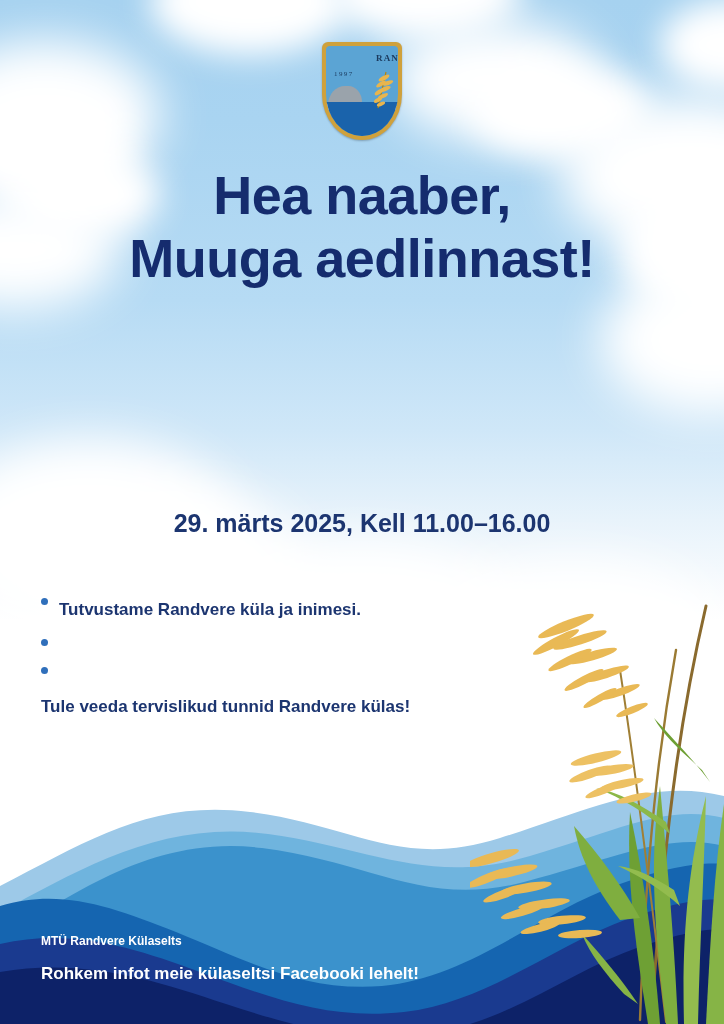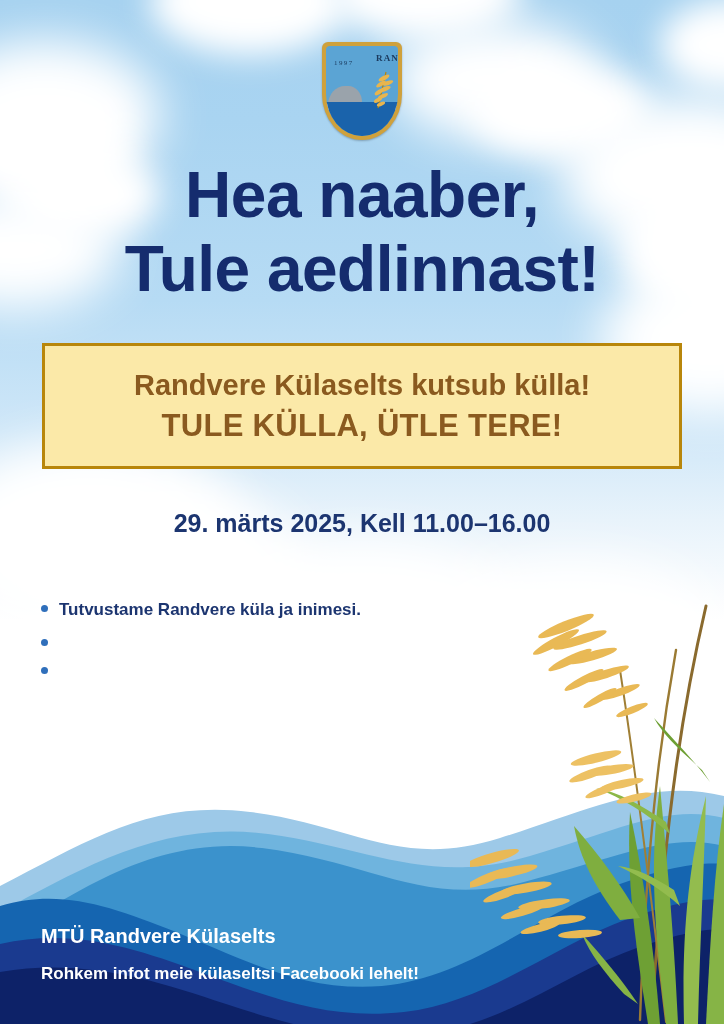--- a/index.html
+++ b/index.html
@@ -66,21 +66,21 @@
     text-align: center;
     color: #1b3a5e;
     font-size: 9px;
     letter-spacing: 1.1px;
     font-family: "Liberation Serif", serif;
     font-weight: 700;
     padding-left: 44px;
   }
   .shield-year {
     position: absolute;
-    left: 8px; top: 13px;
+    left: 8px; top: 24px;
     color: #1b3a5e;
     font-size: 7px;
     letter-spacing: 1.4px;
     font-family: "Liberation Serif", serif;
   }
   .shield-rock {
     position: absolute;
     left: 2px; top: 40px;
     width: 34px; height: 32px;
     background: #9aa3ab;
@@ -94,25 +94,25 @@
   }
   .shield-wave {
     position: absolute;
     left: -4px; bottom: 26px;
     width: 90px; height: 10px;
   }
 
   
   .headline {
     position: absolute;
-    left: 0; top: 158px;
+    left: 0; top: 164px;
     width: 724px;
     text-align: center;
     color: #152c6e;
-    font-size: 64px;
+    font-size: 54px;
     font-weight: 700;
     line-height: 1.16;
     letter-spacing: -0.5px;
   }
 
   
   .callout {
     position: absolute;
     left: 42px; top: 343px;
     width: 640px; height: 126px;
@@ -156,21 +156,21 @@
     color: #1c3570;
   }
   .body-head {
     font-size: 17px;
     font-weight: 700;
     letter-spacing: 0.6px;
     margin-bottom: 22px;
   }
   .bullet-row {
     display: flex;
-    align-items: center;
+    align-items: flex-start;
     gap: 11px;
     margin-bottom: 21px;
     font-size: 17px;
     font-weight: 700;
   }
   .bullet-dot {
     width: 7px; height: 7px;
     background: #2f6fbb;
     border-radius: 50%;
     flex: 0 0 auto;
@@ -196,21 +196,21 @@
     width: 254px; height: 434px;
   }
 
   
   .footer {
     position: absolute;
     left: 41px; bottom: 40px;
     color: #ffffff;
   }
   .footer-line1 {
-    font-size: 20px;
+    font-size: 12px;
     font-weight: 700;
     margin-bottom: 16px;
   }
   .footer-line2 {
     font-size: 17px;
     font-weight: 700;
   }
 </style>
 </head>
 <body>
@@ -257,27 +257,23 @@
           <ellipse cx="19" cy="36" rx="4.4" ry="1.8" transform="rotate(-24 19 36)"></ellipse>
         </g>
       </svg>
       <div class="shield-text">RANDVERE</div>
       <div class="shield-year">1997</div>
     </div>
   </div>
 
   <div class="headline">
     <div>Hea naaber,</div>
-    <div>Tule aedlinnast!</div>
-  </div>
-
-  <div class="callout">
-    <div class="callout-line1">Randvere Külaselts kutsub külla!</div>
-    <div class="callout-line2">TULE KÜLLA, ÜTLE TERE!</div>
-  </div>
+    <div>Muuga aedlinnast!</div>
+  </div>
+
 
   <div class="date-line">29. märts 2025, Kell 11.00–16.00</div>
 
   <svg class="waves" viewBox="0 0 724 324" preserveAspectRatio="none">
     <path d="M0 186 C 90 140, 150 100, 250 112 C 350 124, 400 170, 500 138 C 590 110, 650 78, 724 96 L724 324 L0 324 Z" fill="#9dc9e8"></path>
     <path d="M0 212 C 80 170, 160 120, 268 134 C 370 148, 430 186, 530 156 C 620 130, 666 104, 724 118 L724 324 L0 324 Z" fill="#6fb4de"></path>
     <path d="M0 238 C 70 198, 150 134, 262 148 C 372 162, 424 208, 524 182 C 616 158, 668 132, 724 146 L724 324 L0 324 Z" fill="#3b92cc"></path>
     <path d="M0 206 C 60 188, 110 206, 176 232 C 250 262, 304 292, 382 286 C 470 278, 540 212, 620 184 C 672 166, 700 162, 724 164 L724 324 L0 324 Z" fill="#1565b0"></path>
     <path d="M0 244 C 70 228, 130 246, 200 272 C 276 300, 330 320, 404 312 C 488 302, 552 246, 630 218 C 676 202, 704 198, 724 200 L724 324 L0 324 Z" fill="#1a3a8f"></path>
     <path d="M0 272 C 80 258, 150 278, 226 304 C 300 328, 352 342, 424 334 C 508 324, 566 272, 642 246 C 686 232, 708 228, 724 230 L724 324 L0 324 Z" fill="#0d2268"></path>
@@ -289,20 +285,21 @@
       <span class="bullet-dot"></span>
       <span>Tutvustame Randvere küla ja inimesi.</span>
     </div>
     <div class="bullet-row">
       <span class="bullet-dot"></span>
     </div>
     <div class="bullet-row">
       <span class="bullet-dot"></span>
     </div>
 
+    <div class="body-closing">Tule veeda tervislikud tunnid Randvere külas!</div>
   </div>
 
   <svg class="reeds" viewBox="0 0 254 434">
 
     <g stroke-linecap="round" fill="none">
       <path d="M236 16 C 214 110, 196 220, 182 420" stroke="#8a6a2e" stroke-width="3"></path>
       <path d="M206 60 C 190 150, 176 260, 170 430" stroke="#9a7a33" stroke-width="2.4"></path>
       <path d="M150 80 C 164 170, 178 280, 196 432" stroke="#a07f35" stroke-width="2"></path>
     </g>
 

